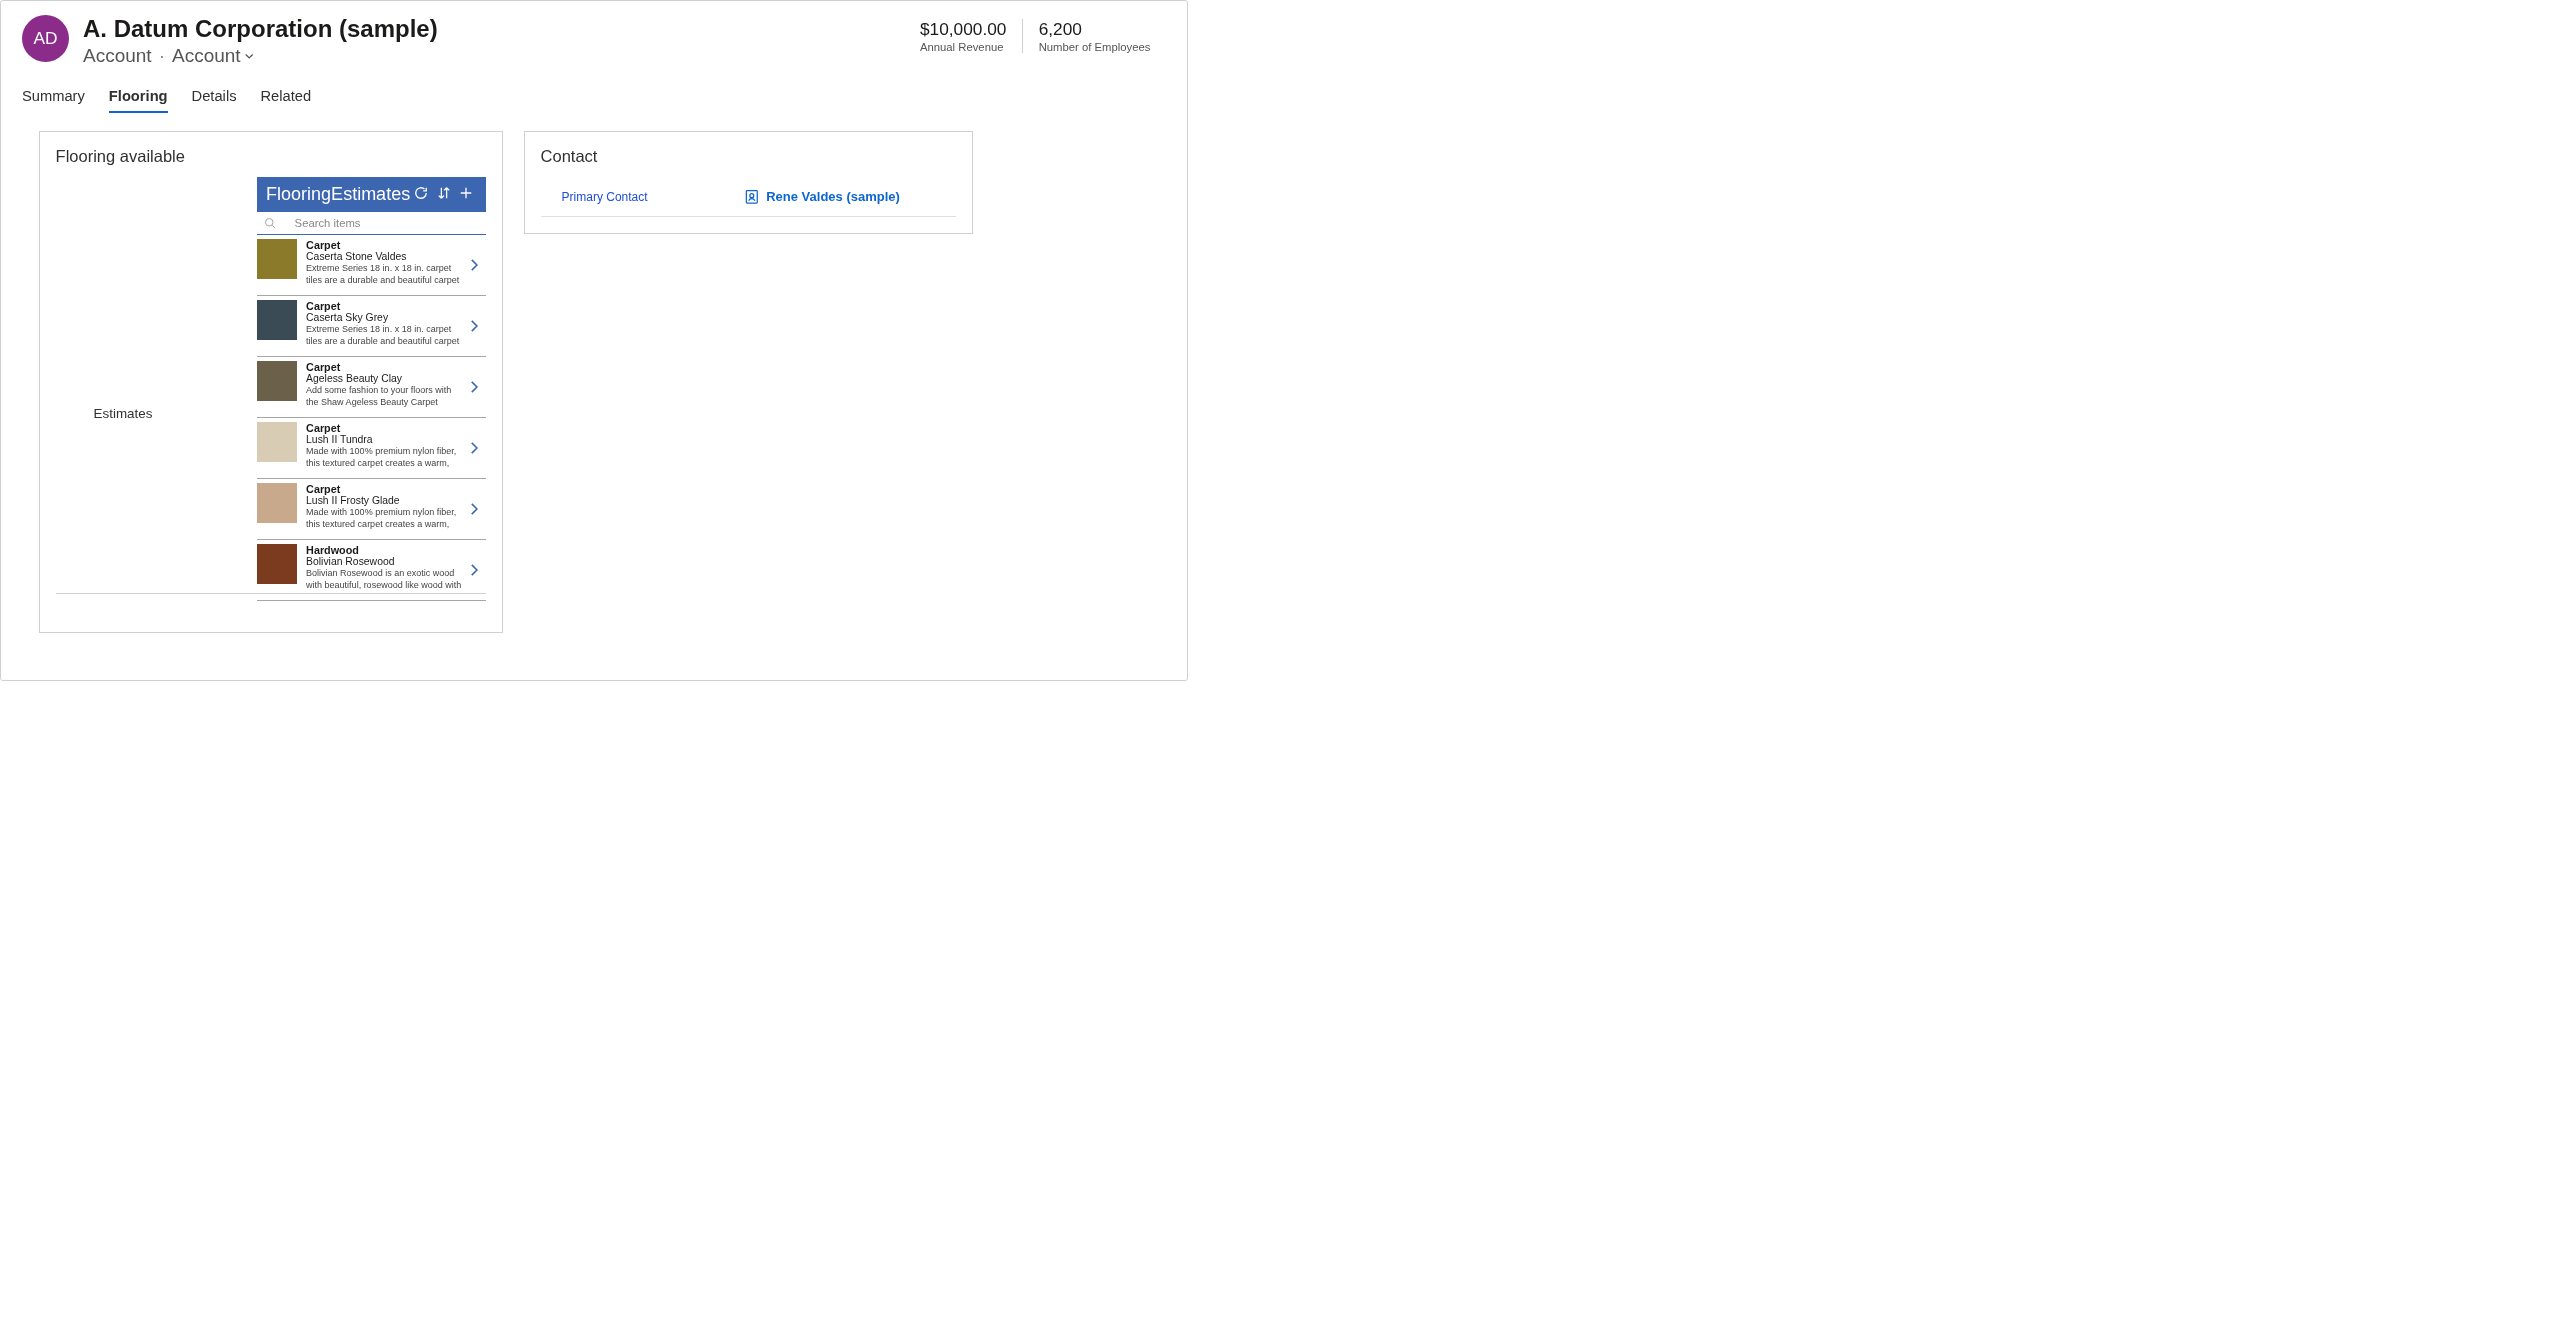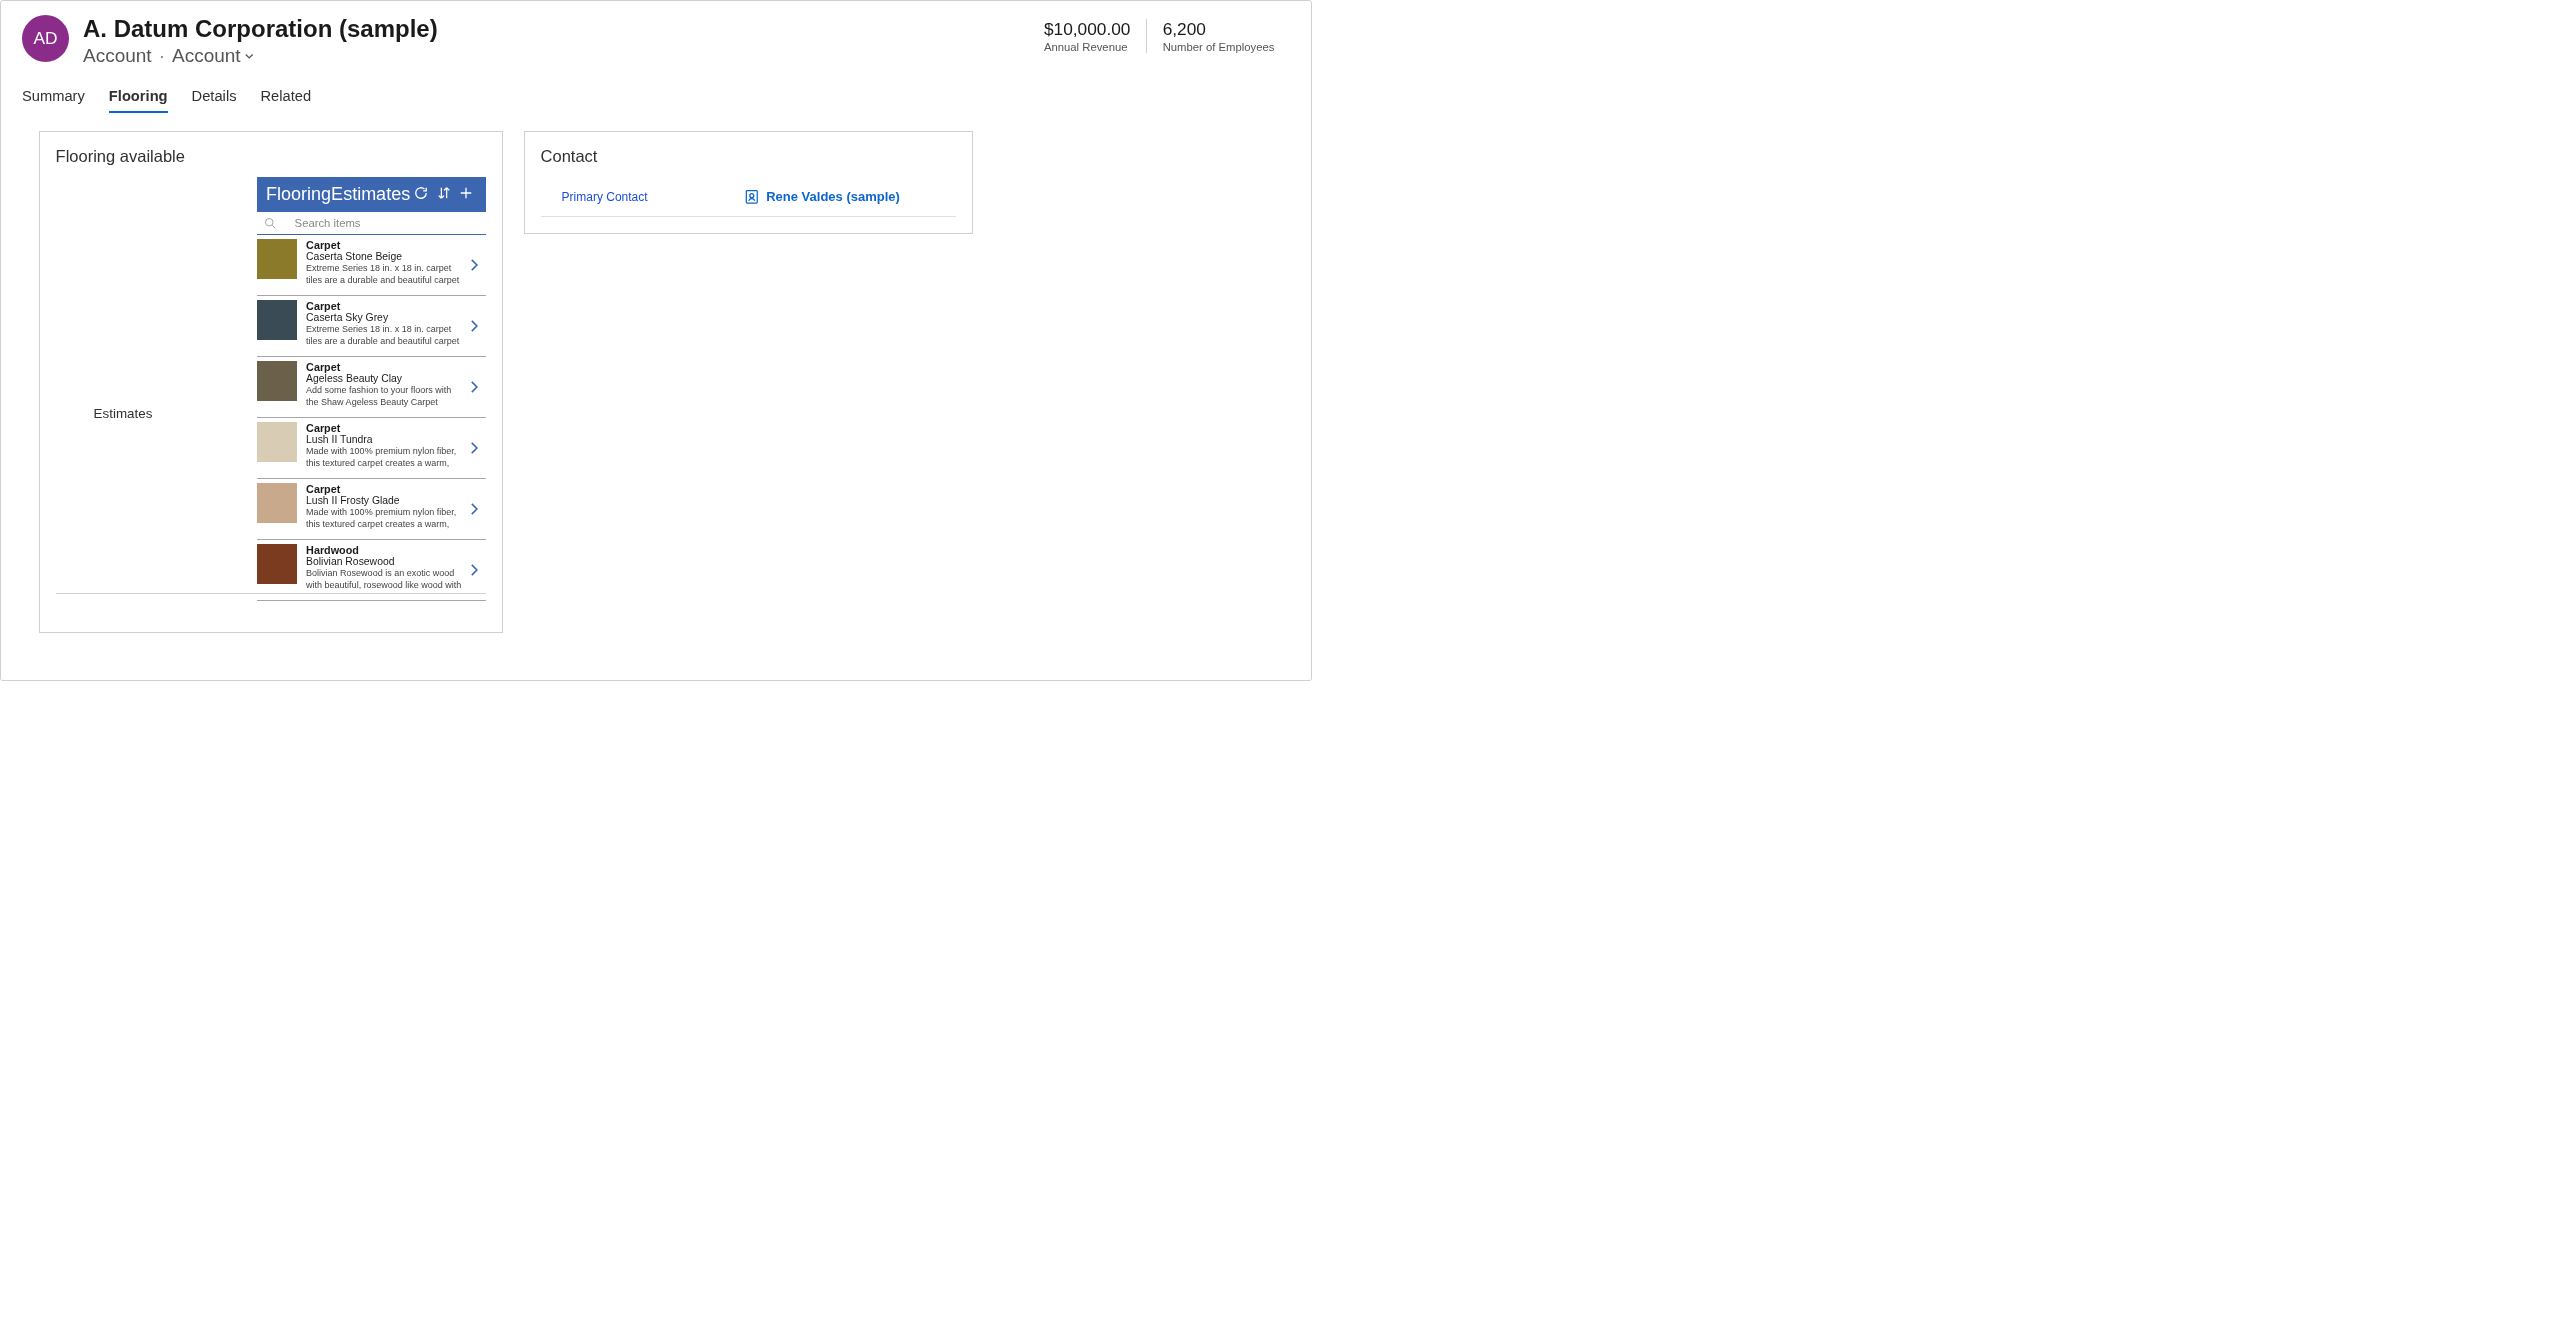--- a/index.html
+++ b/index.html
@@ -1,19 +1,19 @@
 <!DOCTYPE html>
 <html style="font-size:14px"><head>
 <meta charset="utf-8">
 <style>
   * { box-sizing: border-box; margin: 0; padding: 0; }
   body { font-family: "Segoe UI", Tahoma, sans-serif; color: #323130; background: #fff; font-size: 12px; }
 
   .page {
-    width: 1312px;
+    width: 1188px;
     height: 681px;
     border: 0.9px solid #d0d0d0;
     border-radius: 2.6px;
     overflow: hidden;
     position: relative;
     background: #fff;
   }
 
   .header {
     display: flex;
@@ -195,21 +195,21 @@
                 <circle cx="7" cy="7" r="5"></circle>
                 <path d="M11 11l4 4"></path>
               </svg>
             <input class="search-input" placeholder="Search items" style="">
           </div>
           <div id="gallery-list">
               <div class="list-item">
     <div class="swatch" style="background:#8a7a2a"></div>
     <div class="item-text">
       <div class="item-cat">Carpet</div>
-      <div class="item-name">Caserta Stone Beige</div>
+      <div class="item-name">Caserta Stone Valdes</div>
       <div class="item-desc">Extreme Series 18 in. x 18 in. carpet tiles are a durable and beautiful carpet solution specially engineered for both</div>
     </div>
     <div class="chevron-cell">
       <svg viewBox="0 0 10 14">
                     <path d="M2 1l6 6-6 6"></path>
                   </svg>
     </div>
               </div>
               <div class="list-item">
     <div class="swatch" style="background:#3b4b55"></div>

